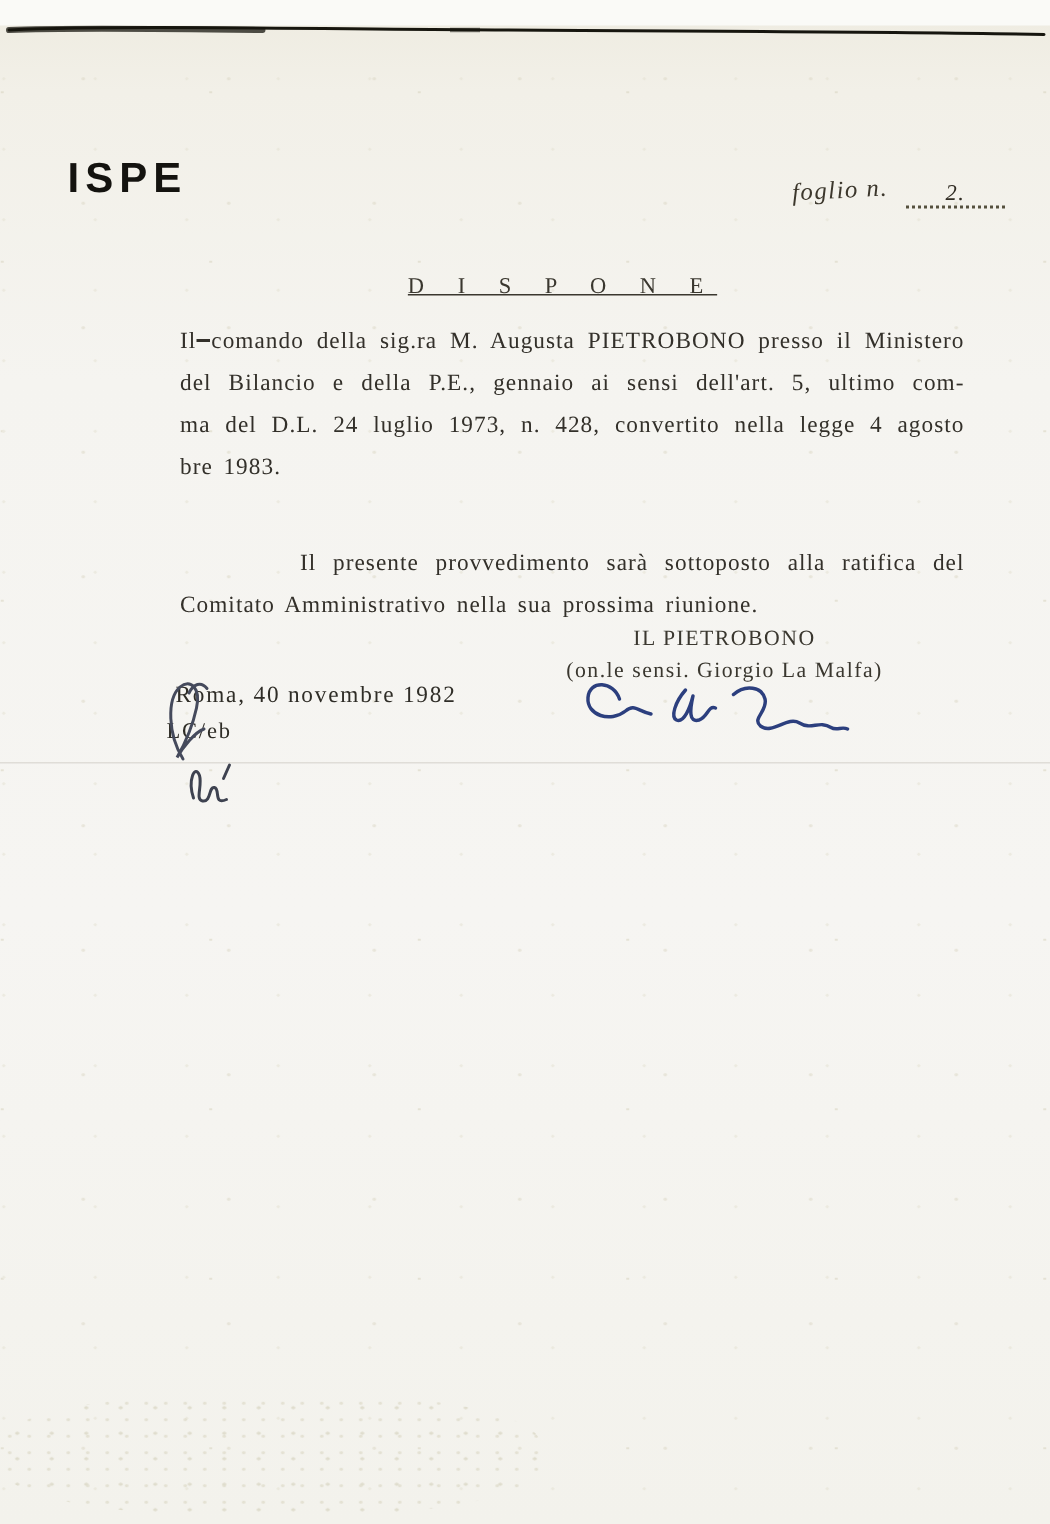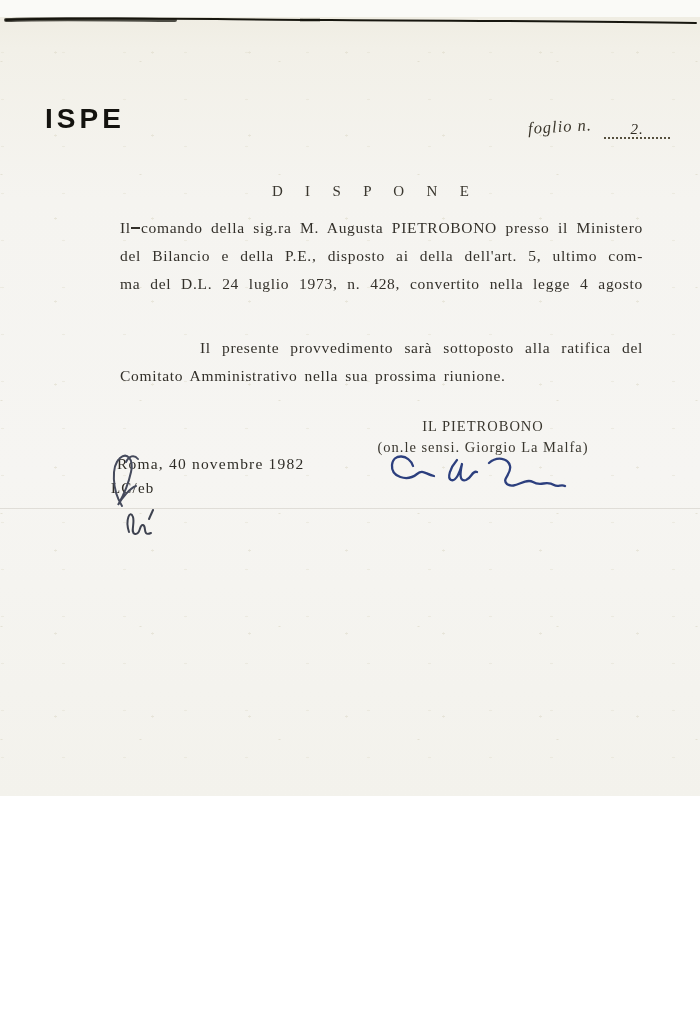--- a/index.html
+++ b/index.html
@@ -1,18 +1,18 @@
 <!DOCTYPE html>
 <html><head>
 <meta charset="utf-8">
 <style>
   html,body{margin:0;padding:0;}
   .page{
     position:relative;
-    width:700px;height:796px;
+    width:700px;height:1016px;
     overflow:hidden;
     background-color:#f5f4f0;
     background-image:
       linear-gradient(180deg,#eeebe0 0%,#f2f0e8 6%,#f5f4f0 25%,#f6f5f2 60%,#f3f2ec 100%);
     font-family:"Liberation Serif","DejaVu Serif",serif;
     color:#2e2c28;
   }
   .speckle{
     position:absolute;left:0;top:0;right:0;bottom:0;
     background-image:
@@ -56,20 +56,21 @@
     text-align:center;
   }
   .folio-num{
     font-style:italic;font-size:15px;color:#2f2b22;
     letter-spacing:1px;
   }
   .heading{
     position:absolute;left:120px;top:183px;width:510px;
     text-align:center;font-size:15px;letter-spacing:0.62em;
     color:#3a372f;
+    text-decoration:underline;
   }
   .body-col{
     position:absolute;left:120px;top:214px;width:523px;
     font-size:15.5px;line-height:28px;
     letter-spacing:0.7px;word-spacing:2.5px;
     color:#33302a;
     font-family:Liberation Serif, serif;
   }
   .tline{white-space:nowrap;}
   .tline.j{white-space:normal;text-align:justify;text-align-last:justify;}
@@ -118,22 +119,23 @@
 
   <div class="logo">ISPE</div>
 
   <span class="folio-label">foglio n.</span>
   <span class="folio-dots"><span class="folio-num">2.</span></span>
 
   <div class="heading">D I S P O N E</div>
 
   <div class="body-col">
     <div class="tline j"><span>Il</span><span class="pen-dash"></span><span>comando della sig.ra M. Augusta PIETROBONO presso il Ministero</span></div>
-    <div class="tline j">del Bilancio e della P.E., disposto ai della dell'art. 5, ultimo com-</div>
+    <div class="tline j">del Bilancio e della P.E., gennaio ai sensi dell'art. 5, ultimo com-</div>
     <div class="tline j">ma del D.L. 24 luglio 1973, n. 428, convertito nella legge 4 agosto</div>
+    <div class="tline">bre 1983.</div>
     <div class="tline j indent p2">Il presente provvedimento sarà sottoposto alla ratifica del</div>
     <div class="tline">Comitato Amministrativo nella sua prossima riunione.</div>
   </div>
 
   <div class="sig-block">
     <div>IL PIETROBONO</div>
     <div>(on.le sensi. Giorgio La Malfa)</div>
   </div>
 
   <svg class="sig-svg" width="190" height="55">

